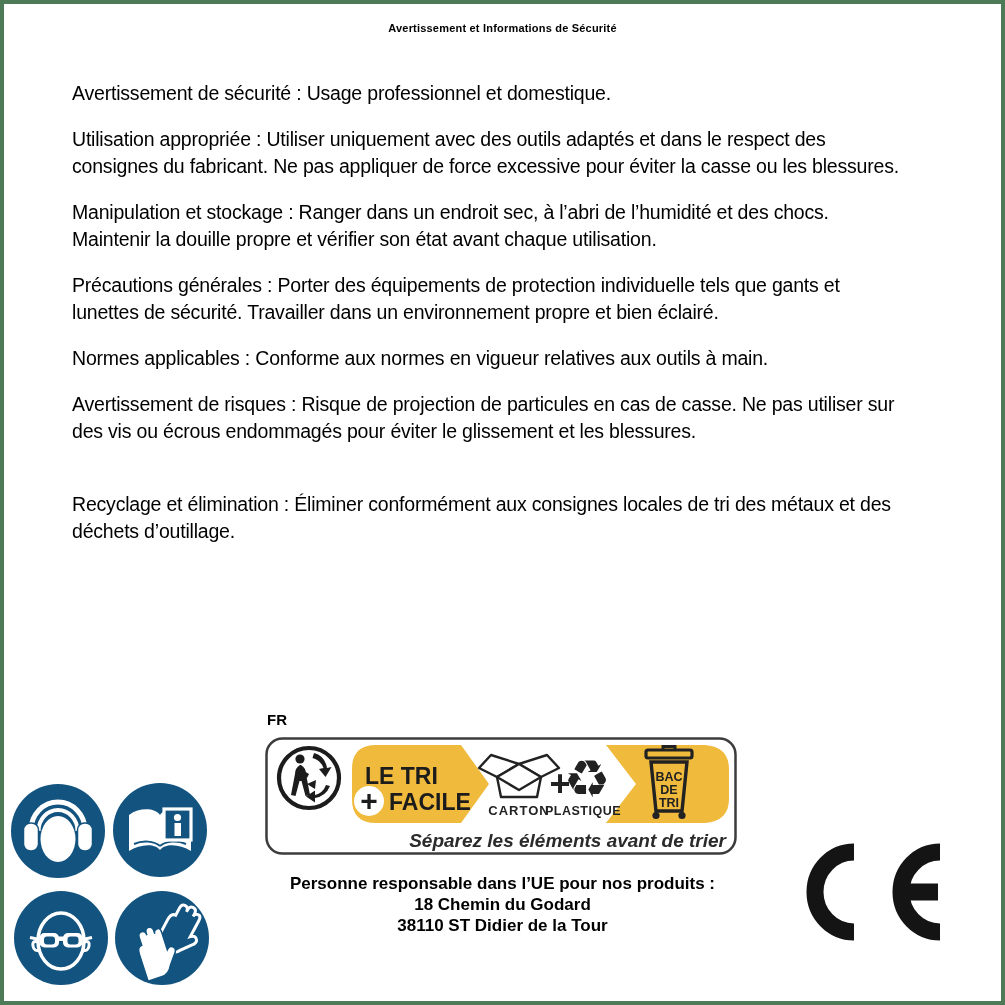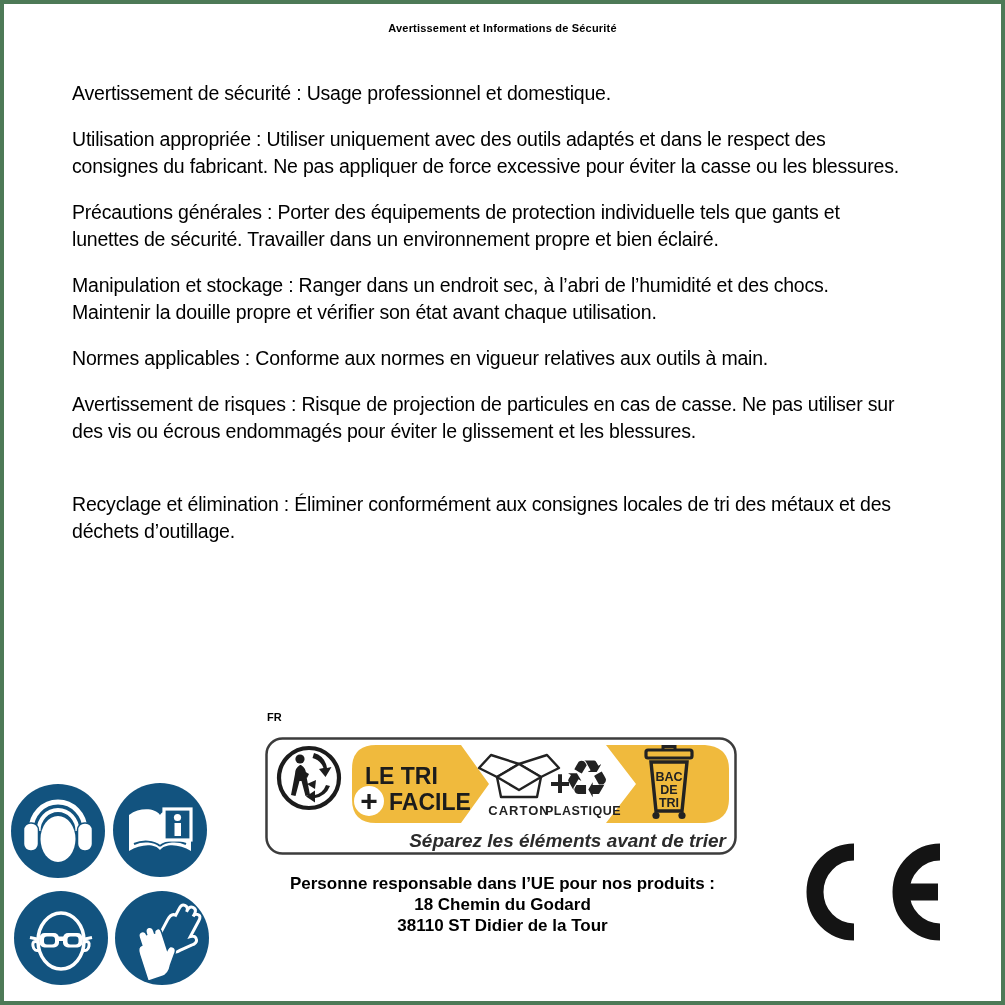--- a/index.html
+++ b/index.html
@@ -16,21 +16,21 @@
   }
   .paragraphs{
     position:absolute;top:80px;left:72px;right:58px;
   }
   .paragraphs p{
     margin:0 0 19px 0;font-size:19.5px;line-height:27px;white-space:pre-line;
     letter-spacing:-0.2px;
   }
   .paragraphs p.extra-gap{margin-top:46px;}
   .fr-code{
-    position:absolute;left:267px;top:711px;font-size:11px;font-weight:bold;
+    position:absolute;left:267px;top:711px;font-size:15px;font-weight:bold;
   }
   .tri-label{position:absolute;left:265px;top:737px;}
   .responsible{
     position:absolute;left:0;right:0;top:873px;text-align:center;
     font-size:17px;font-weight:bold;line-height:21px;
   }
   .responsible p{margin:0;text-align:center;}
   .icon-grid svg{position:absolute;}
   .ce-mark{position:absolute;left:797px;top:840px;}
   text{font-family:"Liberation Sans", sans-serif;}
@@ -39,24 +39,24 @@
 <body>
 
 <div class="frame"></div>
 
 <div class="title">Avertissement et Informations de Sécurité</div>
 
 <div class="paragraphs">
   <p>Avertissement de sécurité : Usage professionnel et domestique.</p>
   <p>Utilisation appropriée : Utiliser uniquement avec des outils adaptés et dans le respect des
 consignes du fabricant. Ne pas appliquer de force excessive pour éviter la casse ou les blessures.</p>
+  <p>Manipulation et stockage : Ranger dans un endroit sec, à l’abri de l’humidité et des chocs.
+Maintenir la douille propre et vérifier son état avant chaque utilisation.</p>
   <p>Précautions générales : Porter des équipements de protection individuelle tels que gants et
 lunettes de sécurité. Travailler dans un environnement propre et bien éclairé.</p>
-  <p>Manipulation et stockage : Ranger dans un endroit sec, à l’abri de l’humidité et des chocs.
-Maintenir la douille propre et vérifier son état avant chaque utilisation.</p>
   <p>Normes applicables : Conforme aux normes en vigueur relatives aux outils à main.</p>
   <p>Avertissement de risques : Risque de projection de particules en cas de casse. Ne pas utiliser sur
 des vis ou écrous endommagés pour éviter le glissement et les blessures.</p>
   <p class="extra-gap">Recyclage et élimination : Éliminer conformément aux consignes locales de tri des métaux et des
 déchets d’outillage.</p>
 </div>
 
 <div class="fr-code">FR</div>
 
 <svg class="tri-label" width="472" height="118" viewBox="0 0 472 118">

